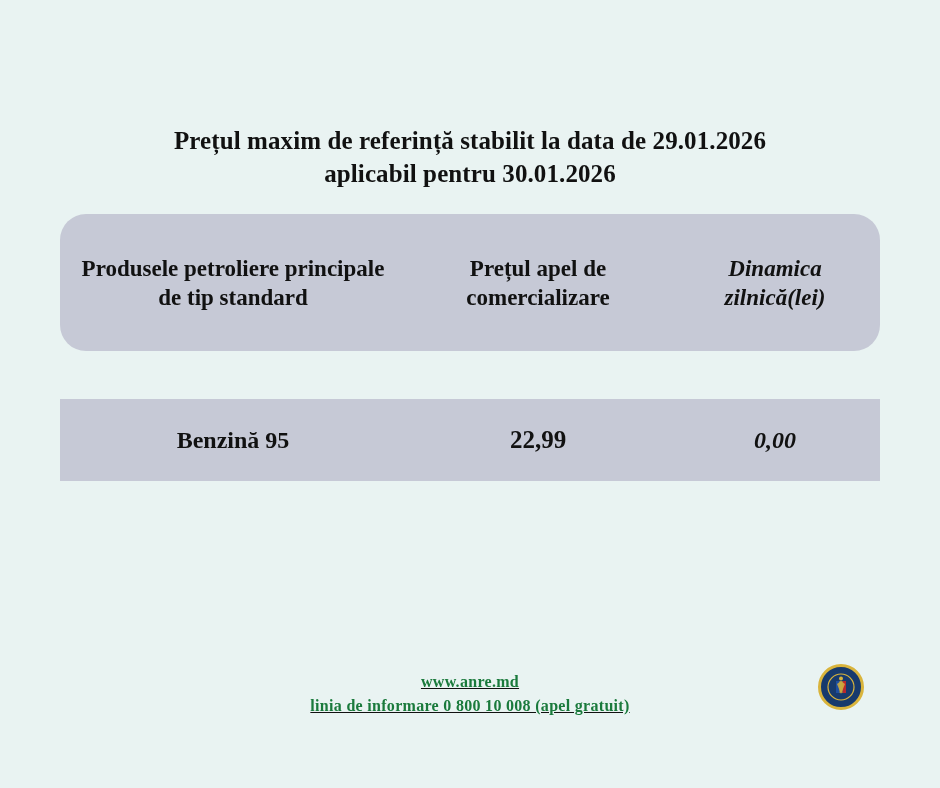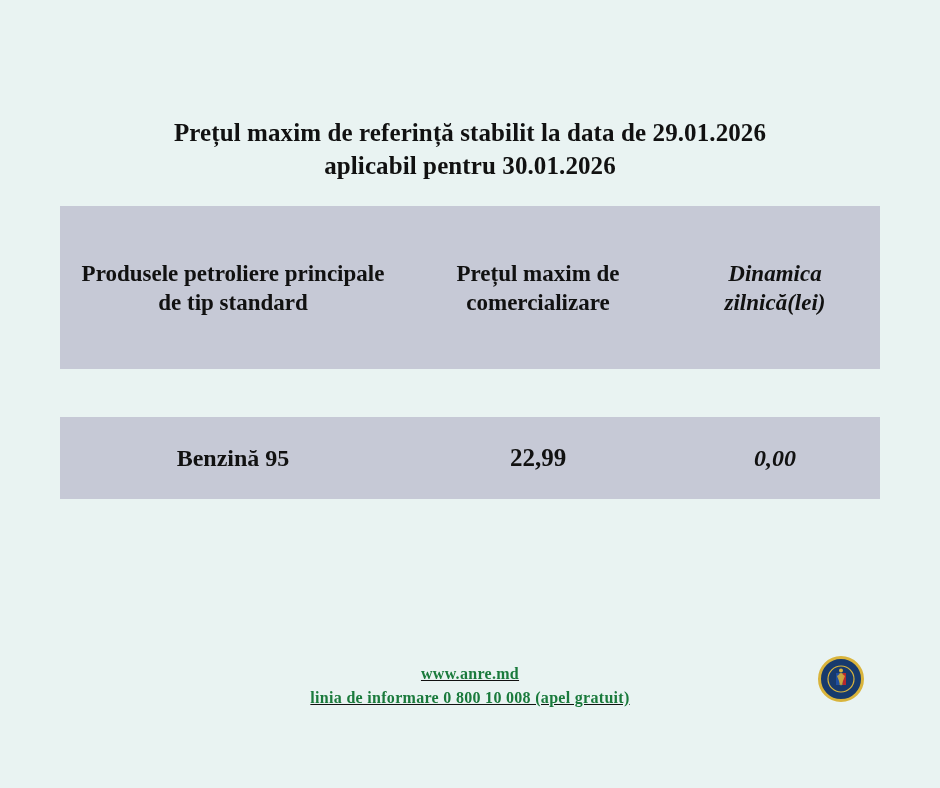--- a/index.html
+++ b/index.html
@@ -20,20 +20,21 @@
     width: 940px;
     height: 788px;
     position: relative;
     box-sizing: border-box;
   }
 
   
   .title-block {
     text-align: center;
     padding-top: 116px;
+    margin-top: 8px;
   }
   .title-line {
     font-size: 25px;
     font-weight: bold;
     line-height: 33px;
     letter-spacing: 0.1px;
     color: #111111;
   }
 
   
@@ -43,22 +44,23 @@
     padding-top: 24px;
   }
 
   .row {
     display: flex;
     background: #c6c9d6;
     box-sizing: border-box;
   }
 
   .header-row {
-    height: 163px;
+    height: 137px;
     align-items: center;
+    border-radius: 26px;
   }
 
   .data-row {
     height: 82px;
     align-items: center;
     margin-top: 48px;
   }
 
   .cell {
     box-sizing: border-box;
@@ -129,21 +131,21 @@
 
   <div class="title-block">
     <div class="title-line">Prețul maxim de referință stabilit la data de 29.01.2026</div>
     <div class="title-line">aplicabil pentru 30.01.2026</div>
   </div>
 
   <div class="table-wrap">
 
     <div class="row header-row">
       <div class="cell col-product">Produsele petroliere principale de tip standard</div>
-      <div class="cell col-price">Prețul maxim de comercializare</div>
+      <div class="cell col-price">Prețul apel de comercializare</div>
       <div class="cell col-dyn">Dinamica zilnică(lei)</div>
     </div>
 
     <div class="row data-row">
       <div class="cell col-product">Benzină 95</div>
       <div class="cell col-price">22,99</div>
       <div class="cell col-dyn">0,00</div>
     </div>
 
 

